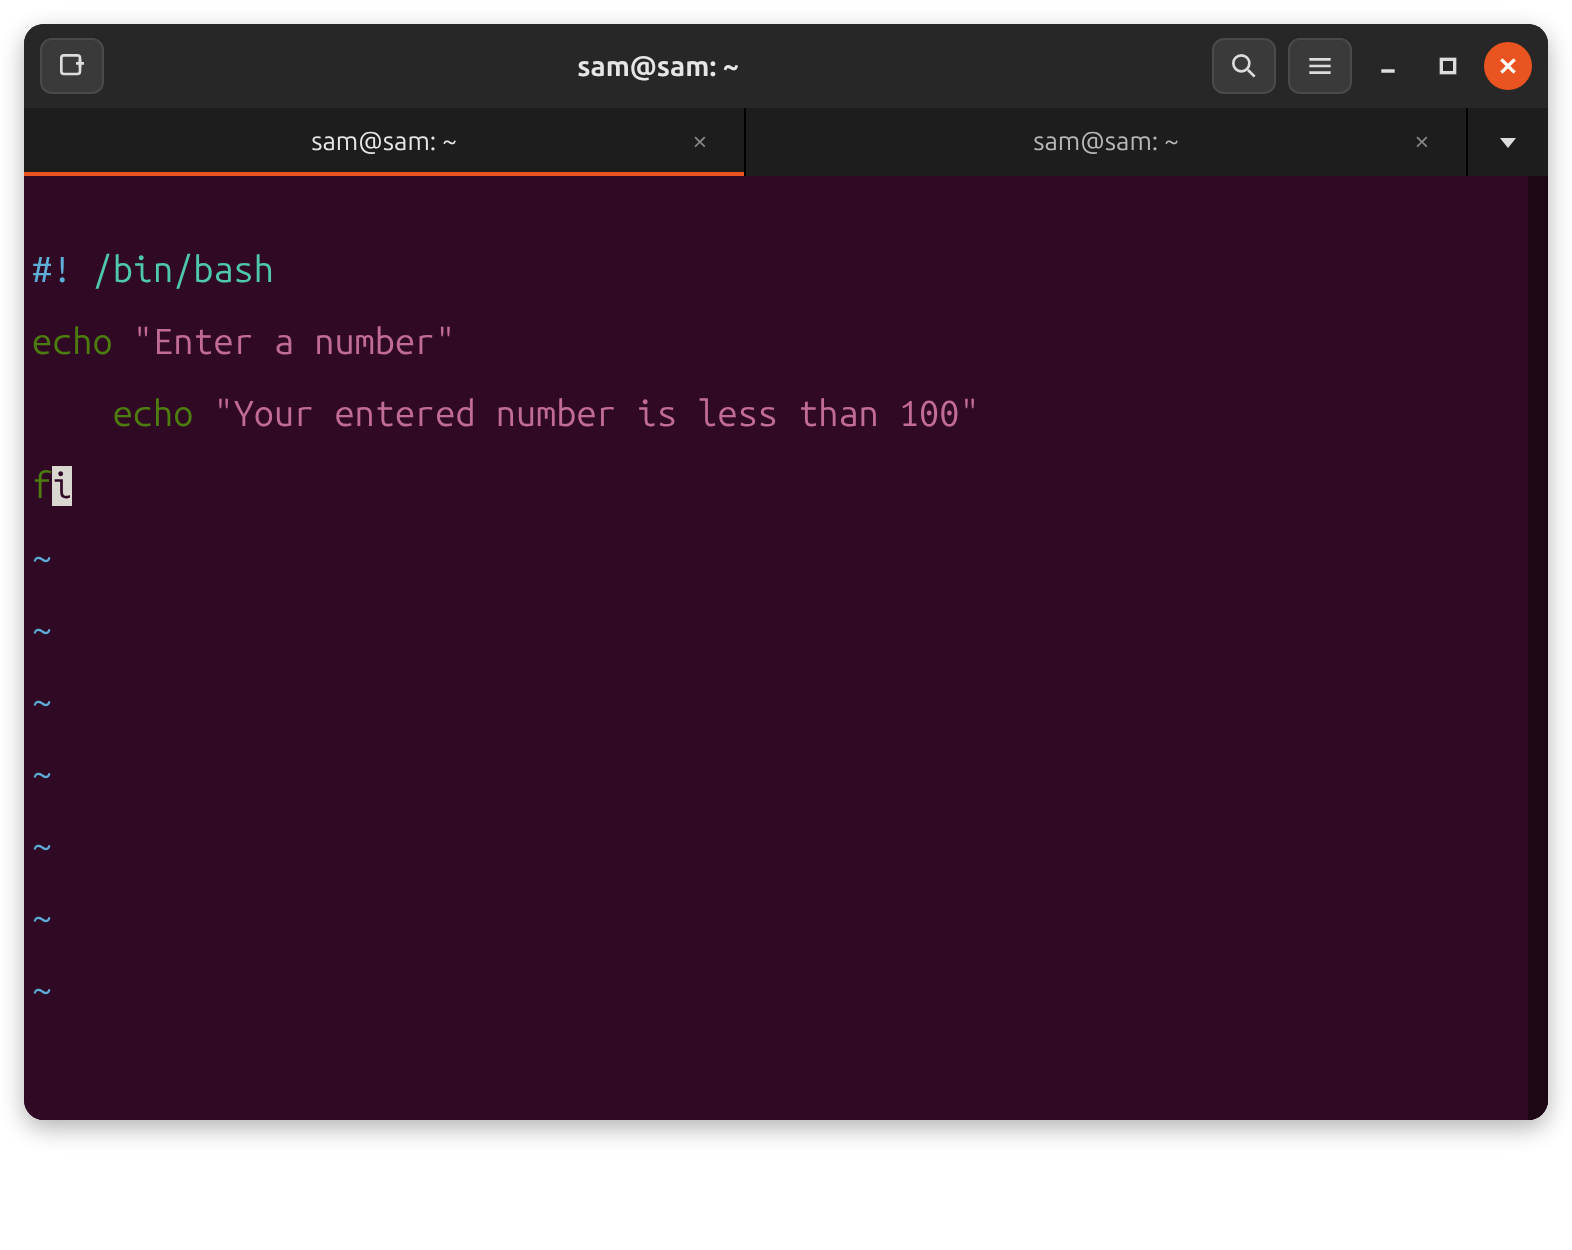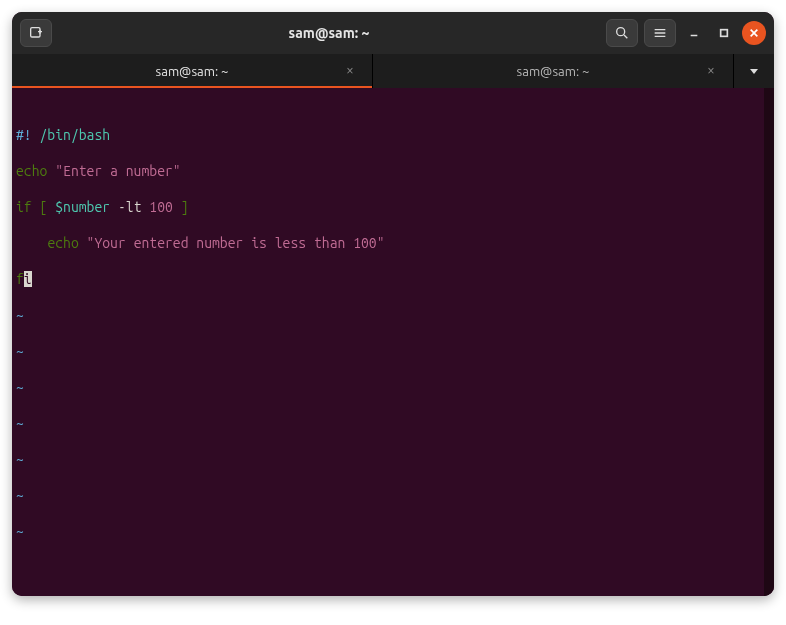--- a/index.html
+++ b/index.html
@@ -84,21 +84,21 @@
   .tab-dropdown svg { width:12px; height:12px; fill:#ddd; }
   .term {
     background:#300a24;
     padding: 2px 4px 2px 4px;
     color:#d9d7cf;
     min-height: 60px;
     line-height: 18px;
     white-space: pre;
     position: relative;
   }
-  .term pre { font-family:inherit; font-size:14px; line-height:18px; }
+  .term pre { font-family:inherit; font-size:18px; line-height:18px; }
   .c-blue    { color:#5eaed8; }
   .c-cyan    { color:#4ec9b0; }
   .c-yellow  { color:#4d7c0f; }
   .c-magenta { color:#c06c94; }
   .c-white   { color:#d9d7cf; }
   .tilde     { color:#5eaed8; }
   .cursor-on-char {
     background:#d9d7cf;
     color:#300a24;
   }
@@ -168,21 +168,20 @@
       <svg viewBox="0 0 12 12">
           <polygon points="2,4 10,4 6,9"></polygon>
         </svg>
     </div>
   </div>
 
   <div class="term">
     <div class="scrollbar-gutter"></div>
 <pre><span class="c-blue">#!</span><span class="c-cyan"> /bin/bash</span></pre>
 <pre><span class="c-yellow">echo</span> <span class="c-magenta">"Enter a number"</span></pre>
-<pre><span class="c-yellow">if</span><span class="c-yellow"> [ </span><span class="c-cyan">$number</span><span class="c-white"> -lt </span><span class="c-magenta">100</span><span class="c-yellow"> ]</span></pre>
 <pre><span>    </span><span class="c-yellow">echo</span> <span class="c-magenta">"Your entered number is less than 100"</span></pre>
 <pre><span class="c-yellow">f</span><span class="c-yellow cursor-on-char">i</span></pre>
 <pre class="tilde">~</pre>
 <pre class="tilde">~</pre>
 <pre class="tilde">~</pre>
 <pre class="tilde">~</pre>
 <pre class="tilde">~</pre>
 <pre class="tilde">~</pre>
 <pre class="tilde">~</pre>
 

